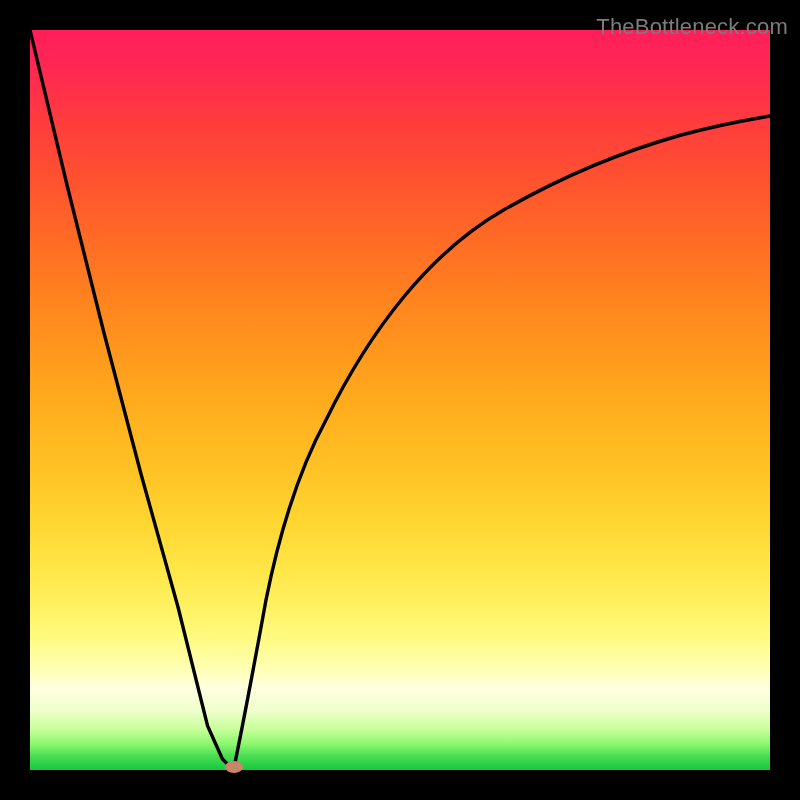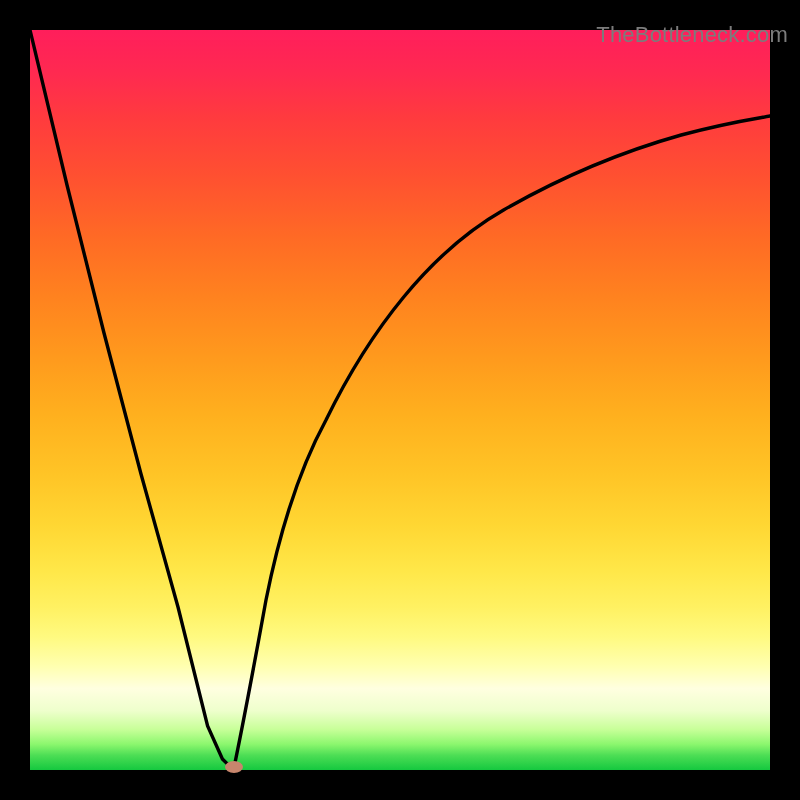--- a/index.html
+++ b/index.html
@@ -58,21 +58,21 @@
   .dot {
     position: absolute;
     width: 18px;
     height: 12px;
     border-radius: 50%;
     background: #c8866d;
     transform: translate(-50%, -50%);
   }
   .watermark {
     position: absolute;
-    top: 22px;
+    top: 14px;
     right: 12px;
     color: #7c7c7c;
     font-size: 22px;
     letter-spacing: 0.2px;
     user-select: none;
     font-weight: 500;
   }
 </style>
 </head>
 <body>

